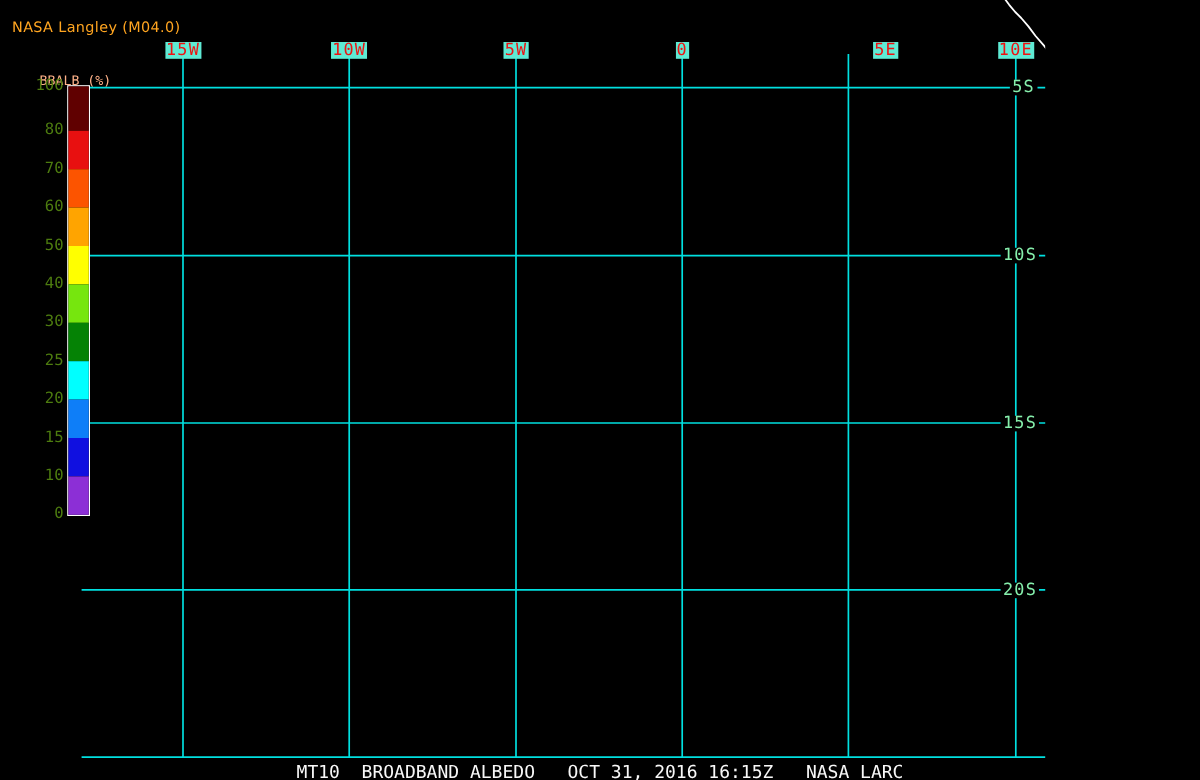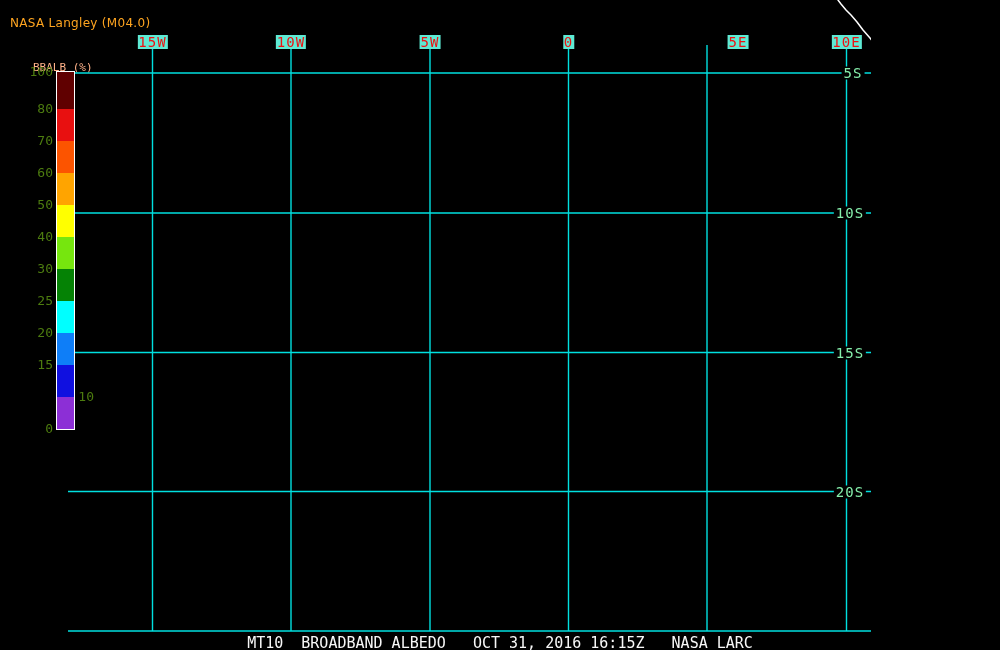--- a/index.html
+++ b/index.html
@@ -93,21 +93,21 @@
       <div class="cbtick" style="top: 64px;">100</div>
       <div class="cbtick" style="top: 101px;">80</div>
       <div class="cbtick" style="top: 133px;">70</div>
       <div class="cbtick" style="top: 165px;">60</div>
       <div class="cbtick" style="top: 197px;">50</div>
       <div class="cbtick" style="top: 229px;">40</div>
       <div class="cbtick" style="top: 261px;">30</div>
       <div class="cbtick" style="top: 293px;">25</div>
       <div class="cbtick" style="top: 325px;">20</div>
       <div class="cbtick" style="top: 357px;">15</div>
-      <div class="cbtick" style="top: 389px; padding-left: 41px;">10</div>
+      <div class="cbtick" style="top: 389px;">10</div>
       <div class="cbtick" style="top: 421px;">0</div>
     </div>
 
   <div>
       <div class="lon-label" style="left: 152.5px;">15W</div>
       <div class="lon-label" style="left: 291px;">10W</div>
       <div class="lon-label" style="left: 430px;">5W</div>
       <div class="lon-label" style="left: 568.5px;">0</div>
       <div class="lon-label" style="left: 738px;">5E</div>
       <div class="lon-label" style="left: 846.5px;">10E</div>

